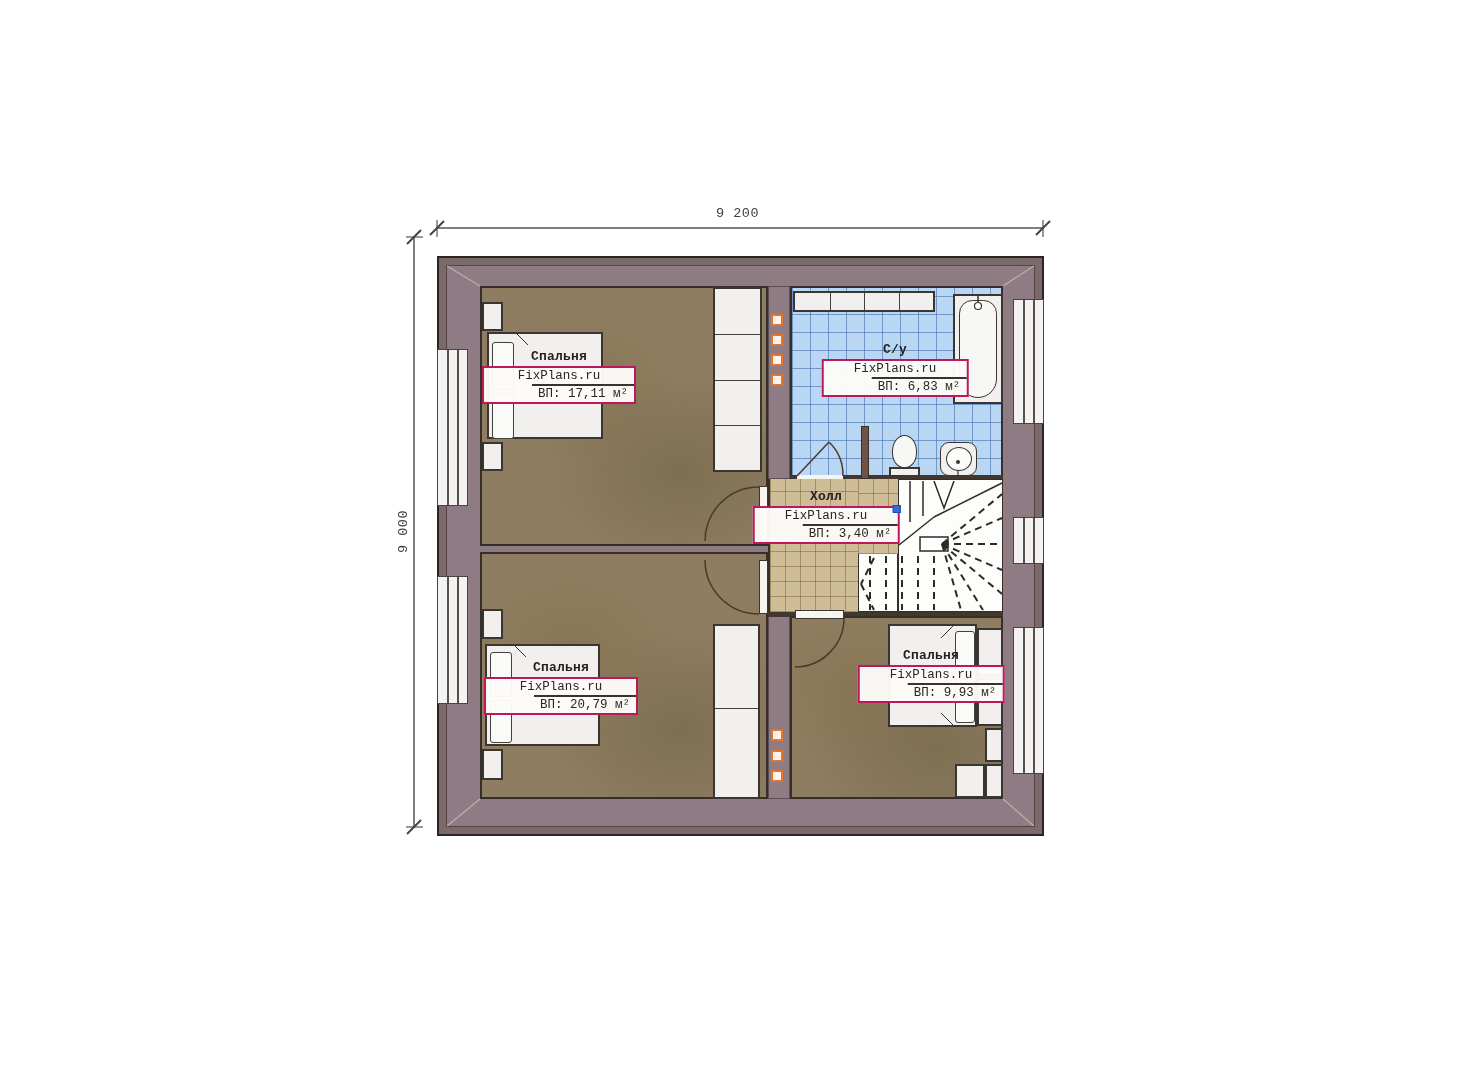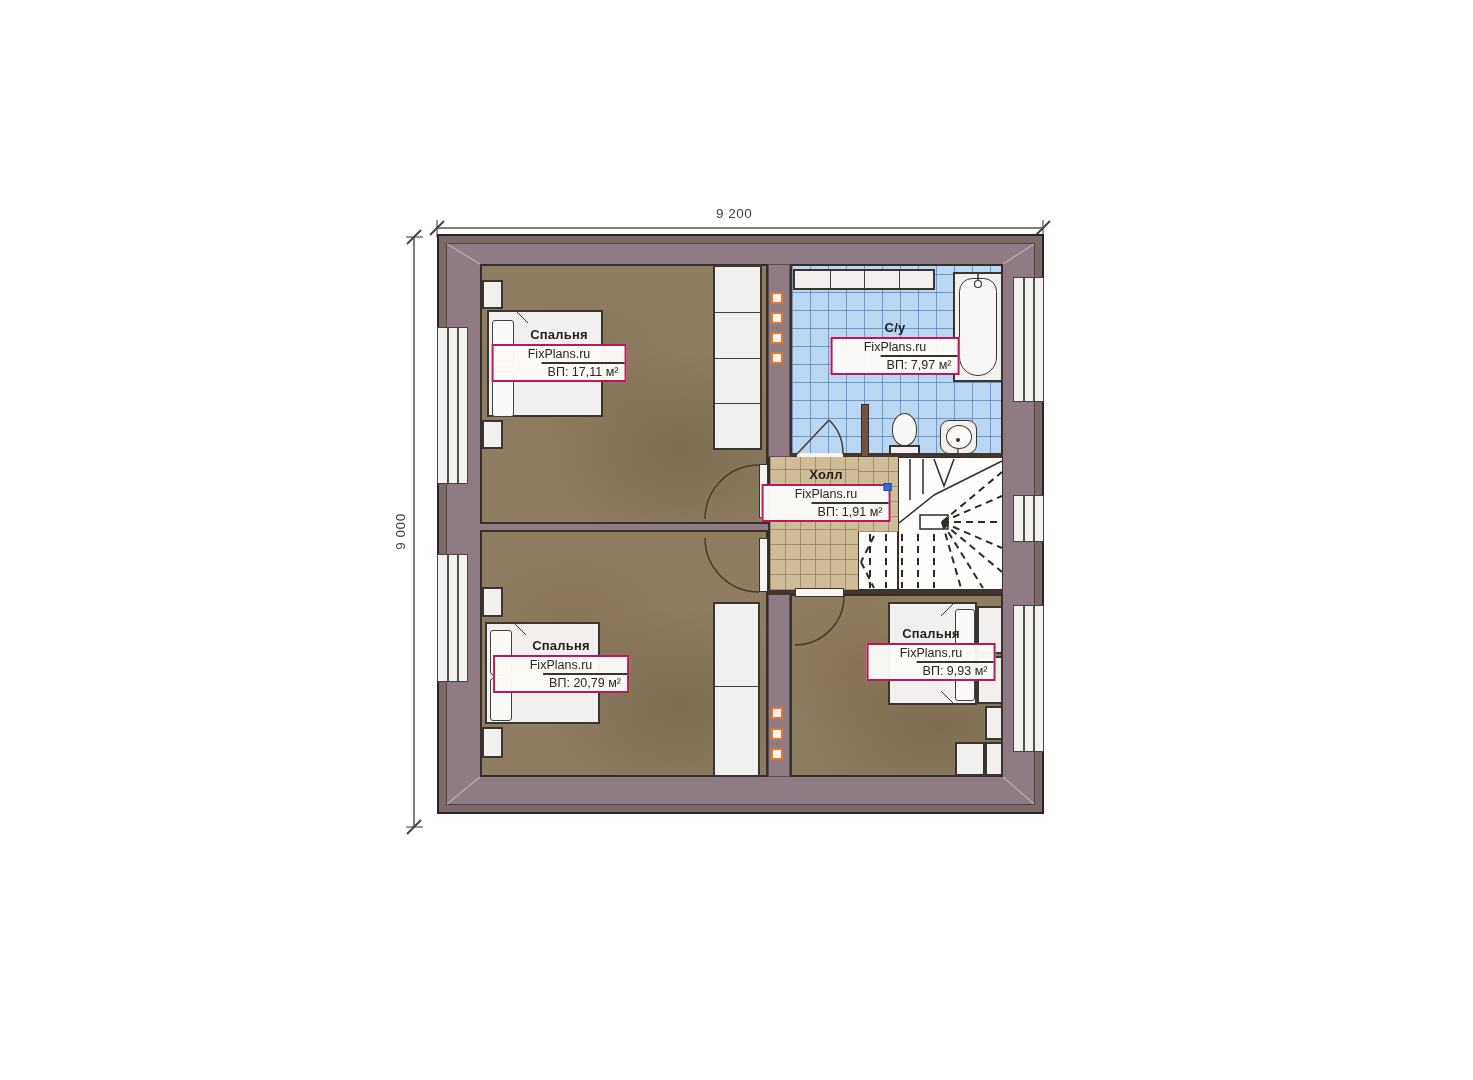--- a/index.html
+++ b/index.html
@@ -1,21 +1,21 @@
 <!DOCTYPE html>
 <html><head>
 <meta charset="utf-8">
 <style>
   html,body{margin:0;padding:0;background:#fff;}
   .canvas{position:relative;width:1473px;height:924px;background:#ffffff;overflow:hidden;
-          font-family:Liberation Sans, sans-serif;}
+          font-family:Liberation Mono, monospace;}
   .a{position:absolute;box-sizing:border-box;}
 
   
-  .plan{position:absolute;left:437px;top:234px;width:607px;height:580px;}
+  .plan{position:absolute;left:437px;top:256px;width:607px;height:580px;}
   .outer-wall{left:0;top:0;width:607px;height:580px;background:#7c6a6a;border:2px solid #2b2424;}
   .wall-band{left:9px;top:9px;width:589px;height:562px;background:#8e7b83;border:1px solid rgba(45,32,32,.6);}
 
   .room{border:2px solid #362e28;}
   .floor-bed{background:
       radial-gradient(150px 110px at 32% 38%, rgba(125,104,66,.35), transparent 70%),
       radial-gradient(190px 140px at 70% 72%, rgba(70,58,34,.22), transparent 72%),
       #8e7d60;}
   .floor-bath{background-color:#b9d6f3;background-image:
       repeating-linear-gradient(0deg, rgba(74,116,176,.65) 0 1px, transparent 1px 18px),
@@ -248,30 +248,30 @@
       <div class="rbox">
         <div class="rrow">FixPlans.ru</div>
         <div class="rrow">ВП: 17,11 м²</div>
       </div>
     </div>
 
     <div class="rlabel" style="left:458px;top:86px;">
       <div class="rname">С/у</div>
       <div class="rbox">
         <div class="rrow">FixPlans.ru</div>
-        <div class="rrow">ВП: 7,97 м²</div>
+        <div class="rrow">ВП: 6,83 м²</div>
       </div>
     </div>
 
     <div class="rlabel" style="left:389px;top:233px;">
       <div class="rname">Холл</div>
       <div class="rbox">
         <div class="bluedot"></div>
         <div class="rrow">FixPlans.ru</div>
-        <div class="rrow">ВП: 1,91 м²</div>
+        <div class="rrow">ВП: 3,40 м²</div>
       </div>
     </div>
 
     <div class="rlabel" style="left:124px;top:404px;">
       <div class="rname">Спальня</div>
       <div class="rbox">
         <div class="rrow">FixPlans.ru</div>
         <div class="rrow">ВП: 20,79 м²</div>
       </div>
     </div>

